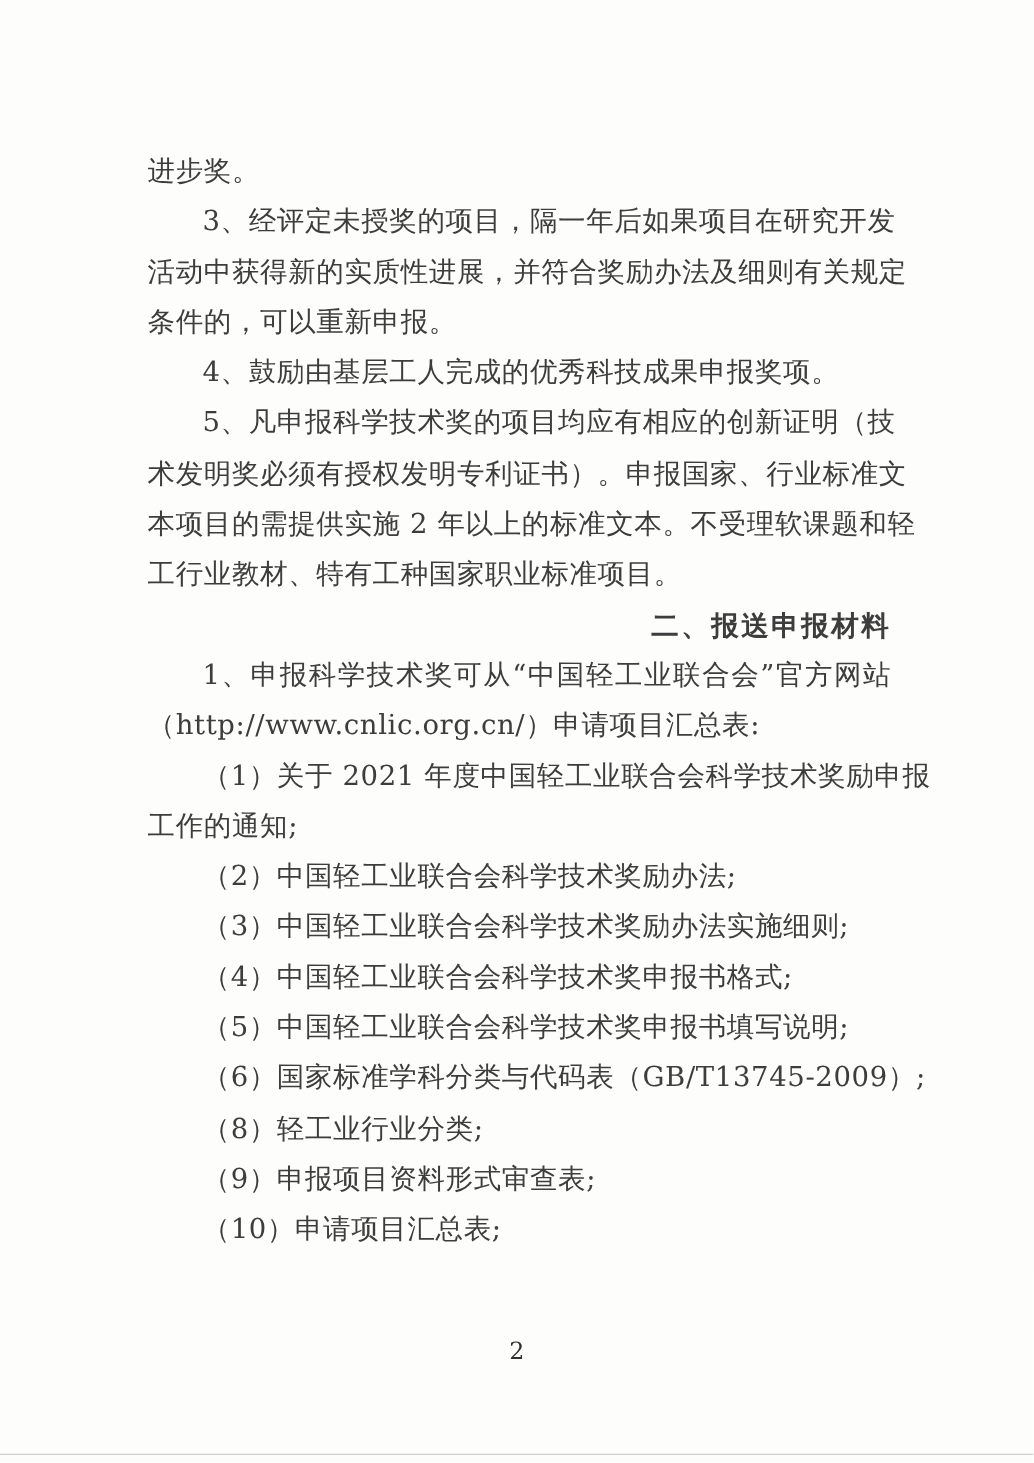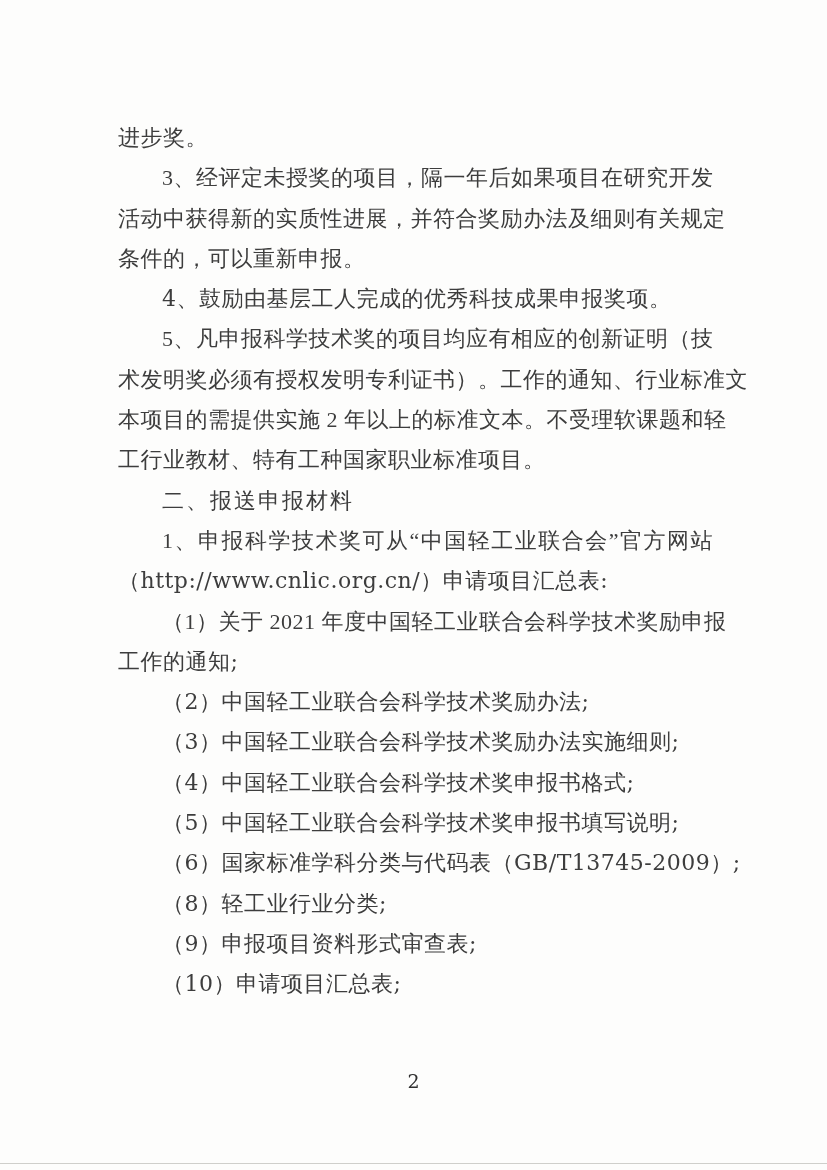--- a/index.html
+++ b/index.html
@@ -27,25 +27,25 @@
   }
   .para { margin: 0; padding: 0; }
   .line {
     white-space: nowrap;
     overflow: visible;
   }
   .line.indent { padding-left: 44px; }
   .line.fill {
     text-align: justify;
     text-align-last: justify;
-    font-family: Liberation Serif, serif;
   }
   .para.heading .line {
-    font-weight: normal;
+    font-weight: bold;
     letter-spacing: 2px;
+    text-align: right;
   }
   .page-footer {
     position: absolute;
     left: 0;
     top: 1070px;
     width: 100%;
     text-align: center;
     font-size: 19px;
     color: #2f2f2f;
     font-family: "DejaVu Serif", "Liberation Serif", serif;
@@ -70,21 +70,21 @@
       <div class="para">
         <div class="line indent fill">3、经评定未授奖的项目，隔一年后如果项目在研究开发</div>
         <div class="line fill">活动中获得新的实质性进展，并符合奖励办法及细则有关规定</div>
         <div class="line">条件的，可以重新申报。</div>
       </div>
       <div class="para">
         <div class="line indent">4、鼓励由基层工人完成的优秀科技成果申报奖项。</div>
       </div>
       <div class="para">
         <div class="line indent fill">5、凡申报科学技术奖的项目均应有相应的创新证明（技</div>
-        <div class="line fill">术发明奖必须有授权发明专利证书）。工作的通知、行业标准文</div>
+        <div class="line fill">术发明奖必须有授权发明专利证书）。申报国家、行业标准文</div>
         <div class="line fill">本项目的需提供实施 2 年以上的标准文本。不受理软课题和轻</div>
         <div class="line">工行业教材、特有工种国家职业标准项目。</div>
       </div>
       <div class="para heading">
         <div class="line indent">二、报送申报材料</div>
       </div>
       <div class="para">
         <div class="line indent fill">1、申报科学技术奖可从“中国轻工业联合会”官方网站</div>
         <div class="line">（http://www.cnlic.org.cn/）申请项目汇总表:</div>
       </div>

